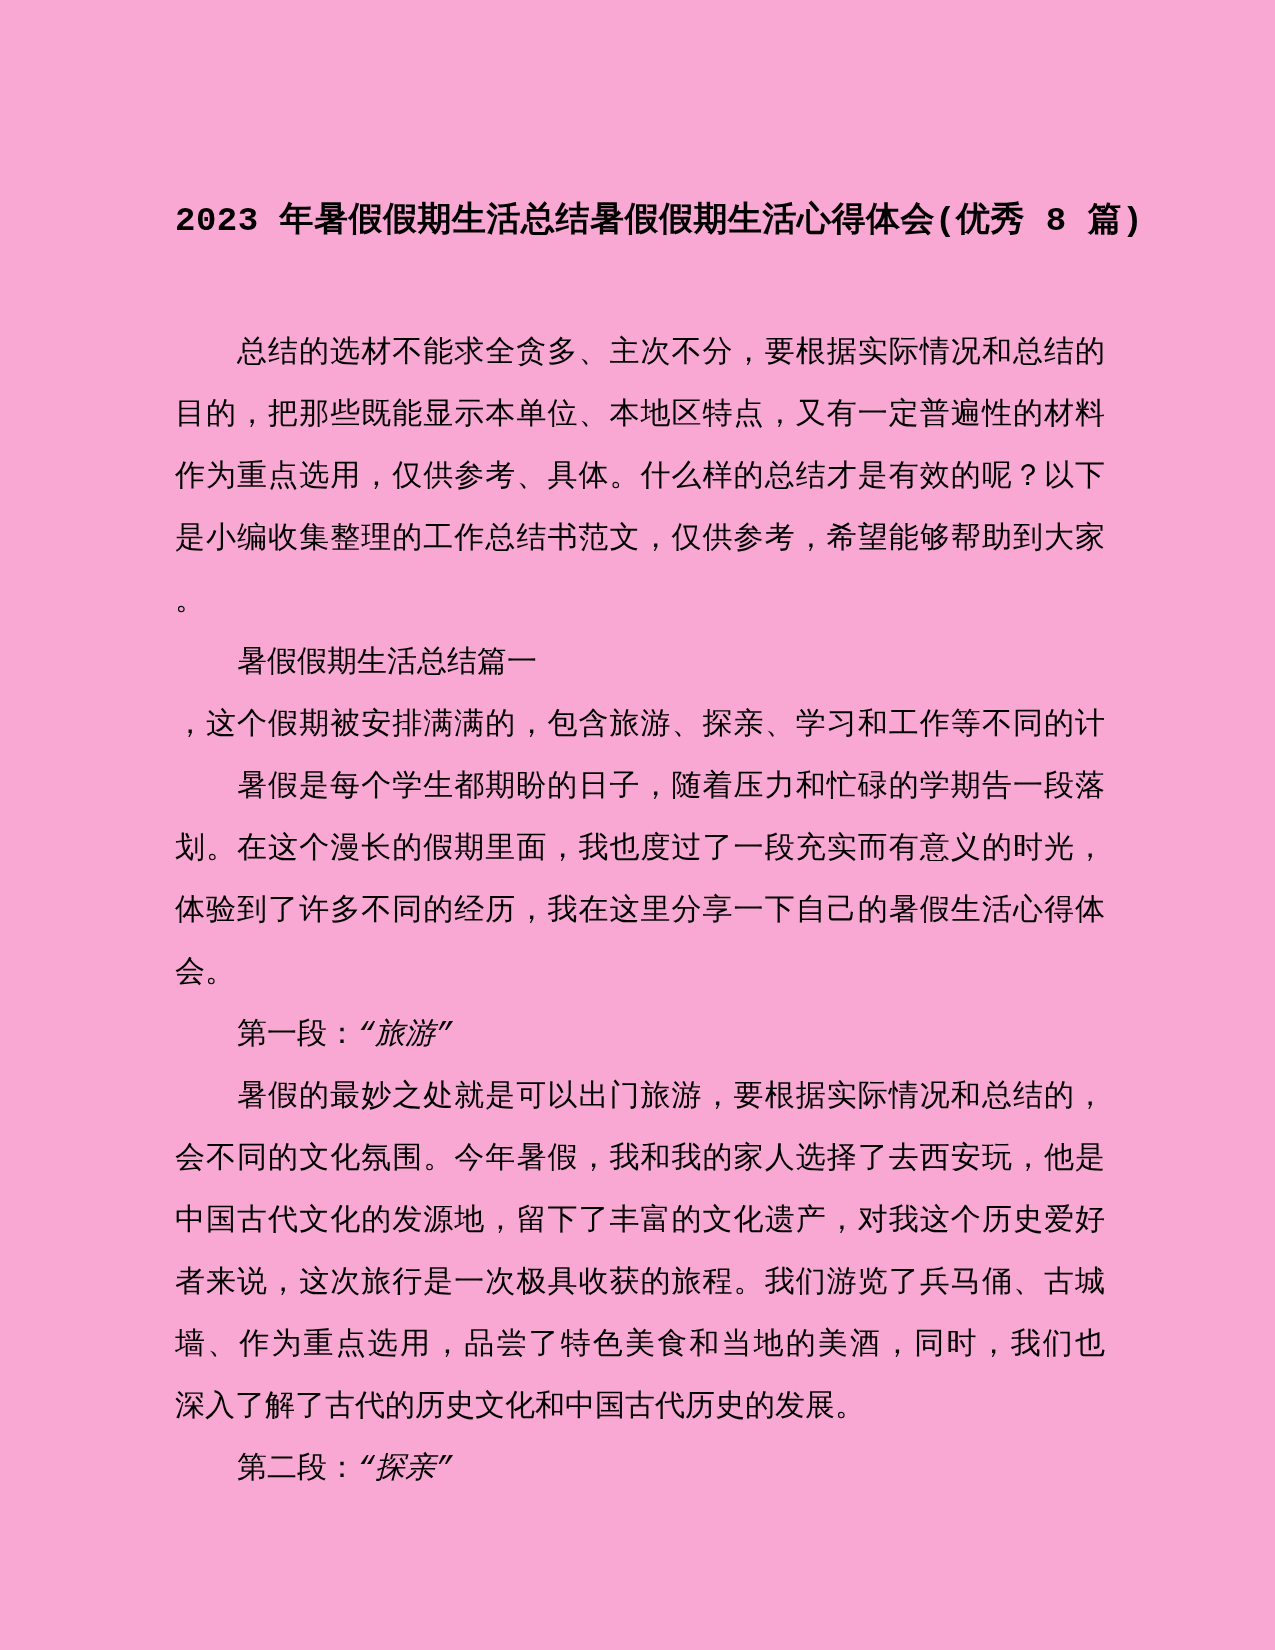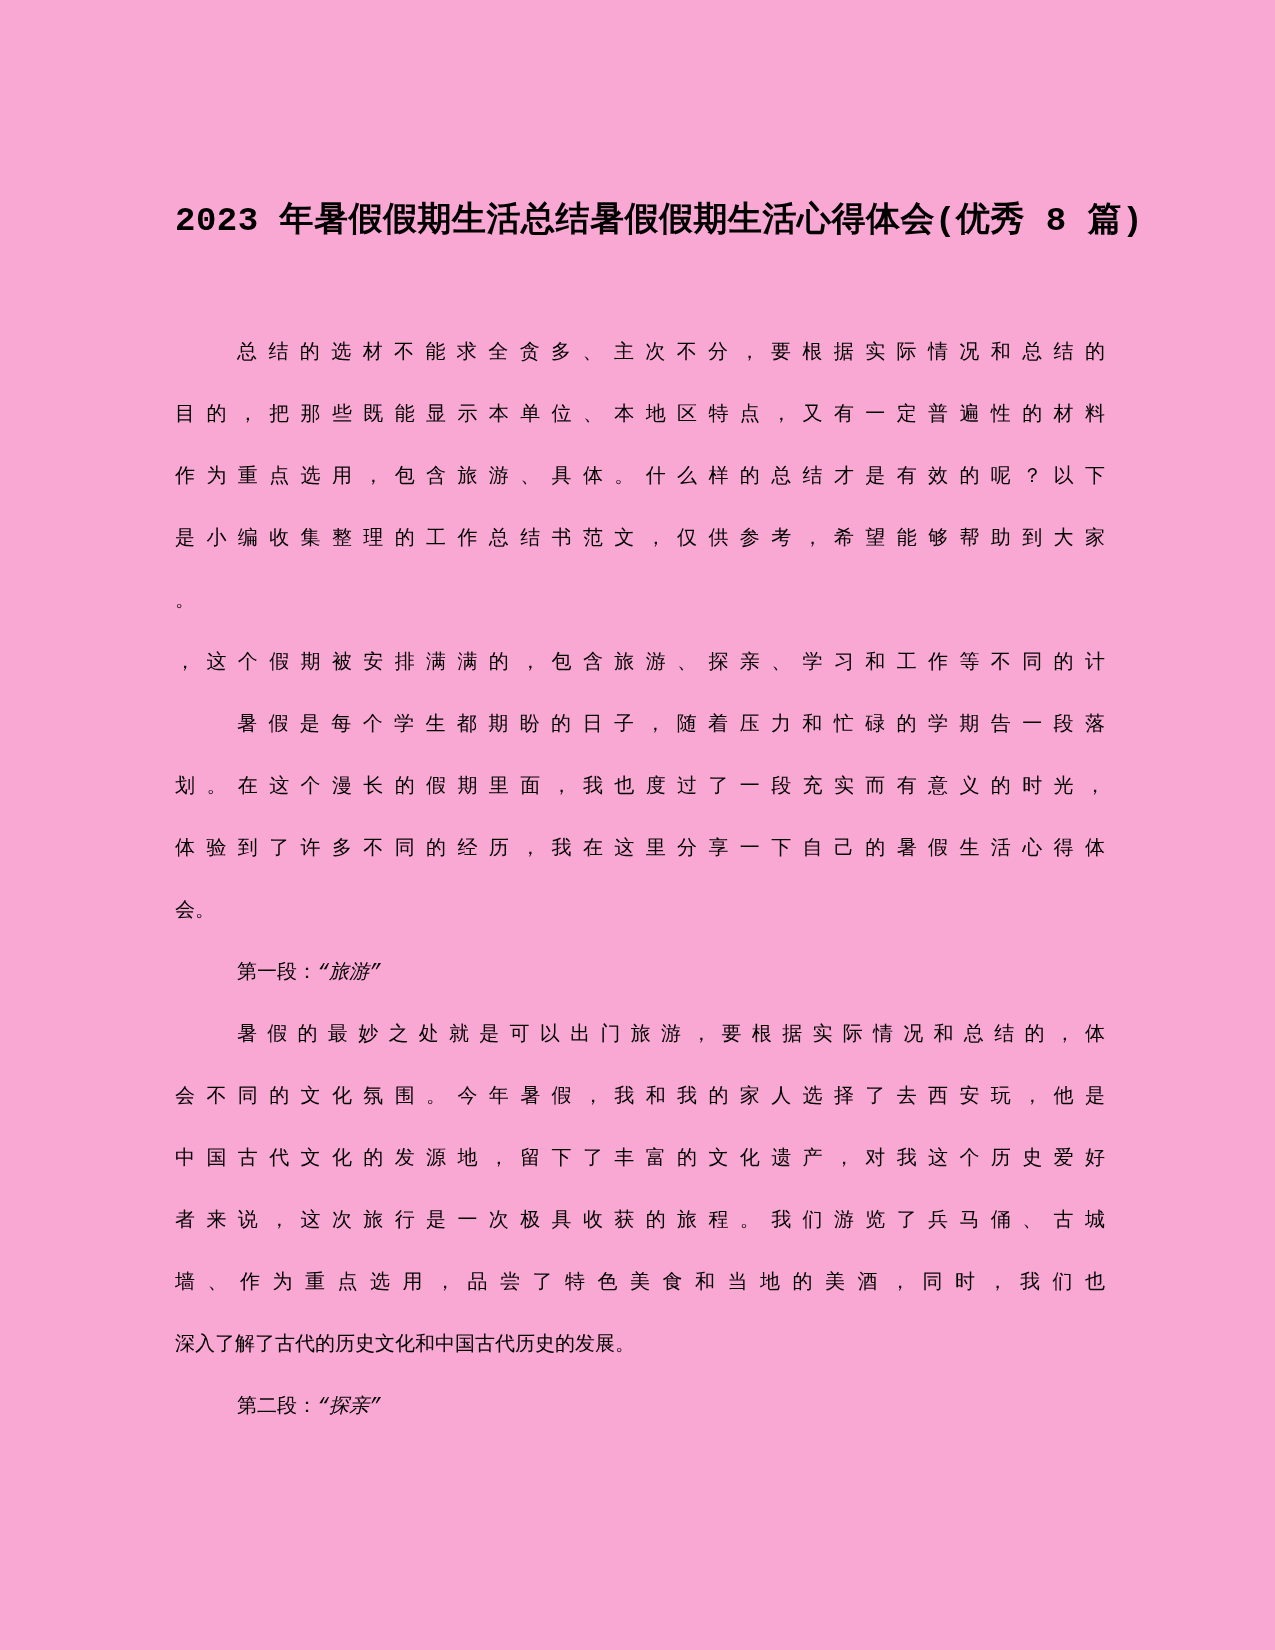--- a/index.html
+++ b/index.html
@@ -25,21 +25,21 @@
   .title {
     margin: 0 0 69px 0;
     font-size: 34px;
     line-height: 63px;
     font-weight: 700;
     text-align: center;
     white-space: nowrap;
     letter-spacing: 0.5px;
   }
   .line {
-    font-size: 20px;
+    font-size: 30px;
     line-height: 62px;
     height: 62px;
     overflow: hidden;
   }
   
   .fill {
     text-align: justify;
     text-align-last: justify;
     text-justify: inter-character;
   }
@@ -55,24 +55,25 @@
 </head>
 <body>
 
 <div class="page">
   <div class="doc">
 
     <h1 class="title">2023 年暑假假期生活总结暑假假期生活心得体会(优秀 8 篇)</h1>
 
     <div class="line fill indent">总结的选材不能求全贪多、主次不分，要根据实际情况和总结的</div>
     <div class="line fill">目的，把那些既能显示本单位、本地区特点，又有一定普遍性的材料</div>
-    <div class="line fill">作为重点选用，包含旅游、具体。什么样的总结才是有效的呢？以下</div>
+    <div class="line fill">作为重点选用，仅供参考、具体。什么样的总结才是有效的呢？以下</div>
     <div class="line fill">是小编收集整理的工作总结书范文，仅供参考，希望能够帮助到大家</div>
     <div class="line">。</div>
 
+    <div class="line indent">暑假假期生活总结篇一</div>
 
     <div class="line fill">，这个假期被安排满满的，包含旅游、探亲、学习和工作等不同的计</div>
     <div class="line fill indent">暑假是每个学生都期盼的日子，随着压力和忙碌的学期告一段落</div>
     <div class="line fill">划。在这个漫长的假期里面，我也度过了一段充实而有意义的时光，</div>
     <div class="line fill">体验到了许多不同的经历，我在这里分享一下自己的暑假生活心得体</div>
     <div class="line">会。</div>
 
     <div class="line indent"><span>第一段：</span><span class="em">“旅游”</span></div>
 
     <div class="line fill indent">暑假的最妙之处就是可以出门旅游，要根据实际情况和总结的，体</div>

